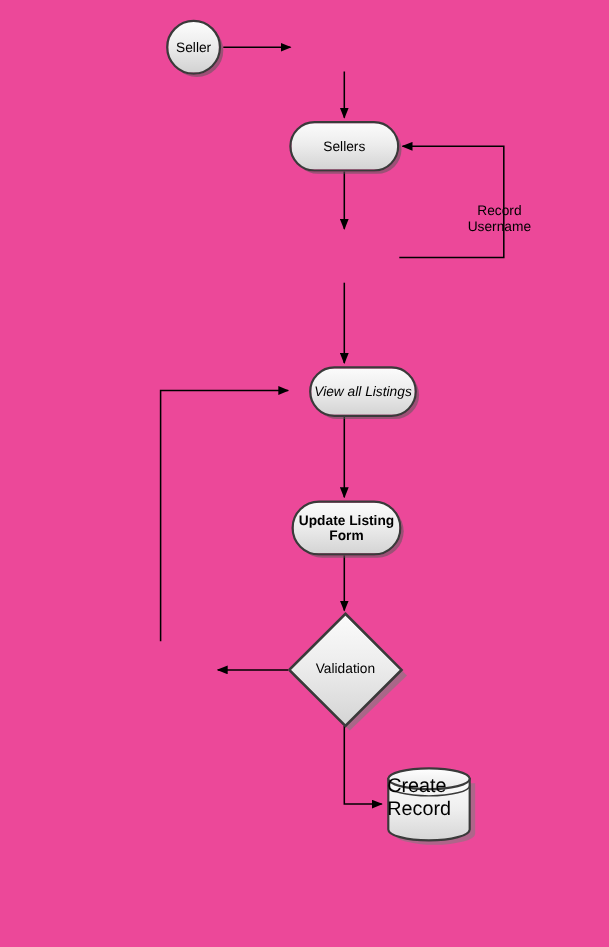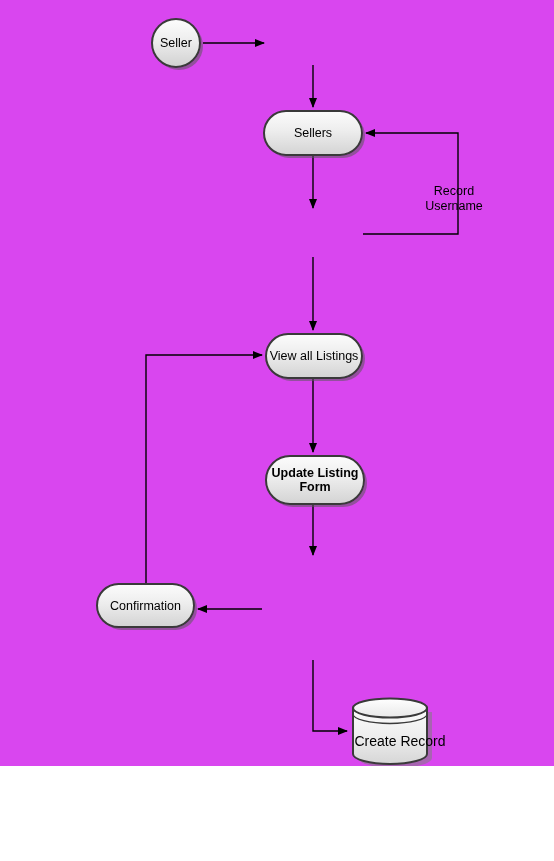--- a/index.html
+++ b/index.html
@@ -6,22 +6,22 @@
     margin: 0;
     padding: 0;
     background: #ffffff;
   }
   body {
     font-family: "Liberation Sans", sans-serif;
   }
   #canvas {
     position: relative;
     width: 554px;
-    height: 766px;
-    background: #d946ef;
+    height: 861px;
+    background: #ec4899;
     overflow: hidden;
   }
   svg.edges {
     position: absolute;
     left: 0;
     top: 0;
     width: 554px;
     height: 861px;
     pointer-events: none;
   }
@@ -77,23 +77,22 @@
     z-index: 3;
   }
   .cyl-svg { position:absolute; left:0; top:0; }
   .cyl-label {
     position: absolute;
     left: 0;
     top: 0;
     width: 100%;
     height: 100%;
     display: flex;
-    align-items: center;
     justify-content: center;
-    font-size: 14px;
+    font-size: 18px;
     color: #000;
   }
   .edge-label {
     position: absolute;
     font-size: 12.5px;
     line-height: 15px;
     color: #000;
     text-align: center;
     z-index: 4;
     white-space: pre-line;
@@ -152,33 +151,39 @@
   <div class="node circle" style="left:151px; top:18px; width:50px; height:50px;">
     <span>Seller</span>
   </div>
 
 
   <div class="node rrect" style="left:263px; top:110px; width:100px; height:46px;">
     <span>Sellers</span>
   </div>
 
 
-  <div class="node rrect" style="left:265px; top:333px; width:98px; height:46px;">
+  <div class="node rrect" style="left:281px; top:333px; width:98px; height:46px;font-style:italic;">
     <span>View all Listings</span>
   </div>
 
   <div class="node rrect" style="left:265px; top:455px; width:100px; height:50px;font-weight:bold;">
     <span style="white-space:pre-line">Update Listing
 Form</span>
   </div>
 
-
-  <div class="node rrect" style="left:96px; top:583px; width:99px; height:45px;">
-    <span>Confirmation</span>
-  </div>
+  <div class="diamond-wrap" style="left:262px; top:556px; width:112px; height:110px;">
+    <svg class="diamond-shape" viewBox="0 0 112 110" width="112" height="110">
+      <polygon points="56,8 108,58 56,108 4,58" fill="#7d7d7d" opacity="0.6"></polygon>
+      <polygon points="52,2 103,53 52,104 1,53" fill="url(#nodeGrad)" stroke="#3a3a3a" stroke-width="2.4"></polygon>
+    </svg>
+    <div class="diamond-label" style="transform:translate(-4px,-3px);">
+      <span>Validation</span>
+    </div>
+  </div>
+
 
   <div class="cylinder-wrap" style="left:350px; top:697px; width:96px; height:74px;">
     <svg class="cyl-svg" viewBox="0 0 96 74" width="96" height="74">
 
       <path d="M8,15 L8,61 a37,10 0 0 0 74,0 L82,15 z" fill="#7d7d7d" opacity="0.55"></path>
 
       <path d="M3,11 L3,57 a37,10 0 0 0 74,0 L77,11 z" fill="url(#cylGrad)" stroke="#3a3a3a" stroke-width="2"></path>
 
       <ellipse cx="40" cy="11" rx="37" ry="9.5" fill="url(#cylTopGrad)" stroke="#3a3a3a" stroke-width="2"></ellipse>
 

